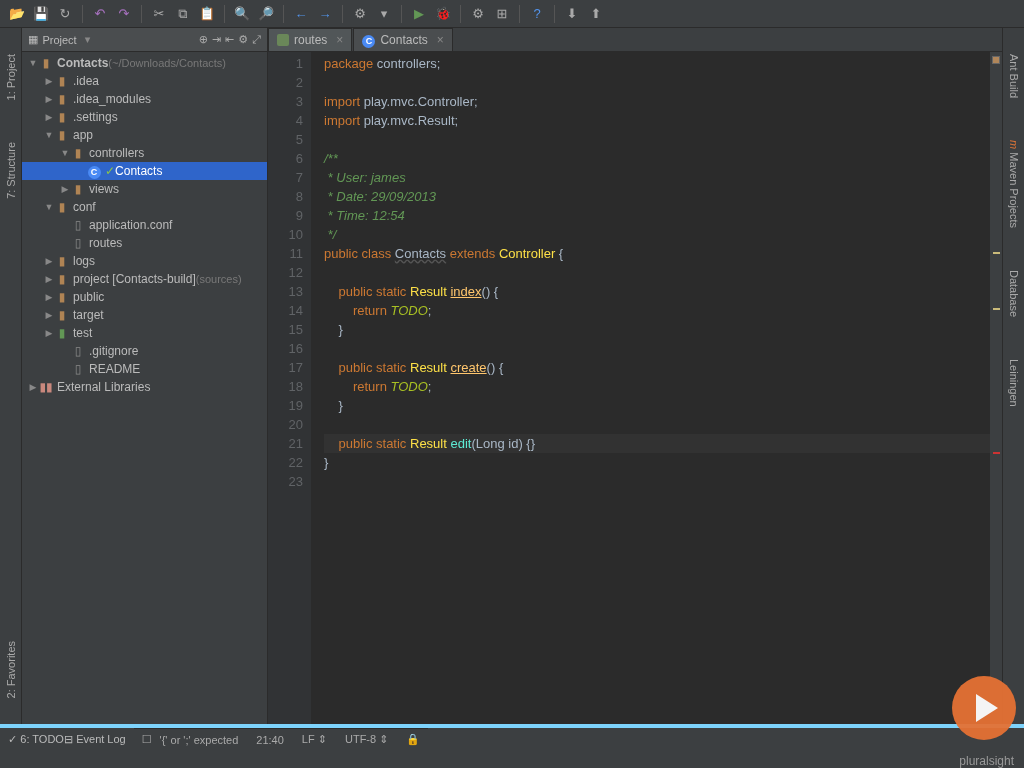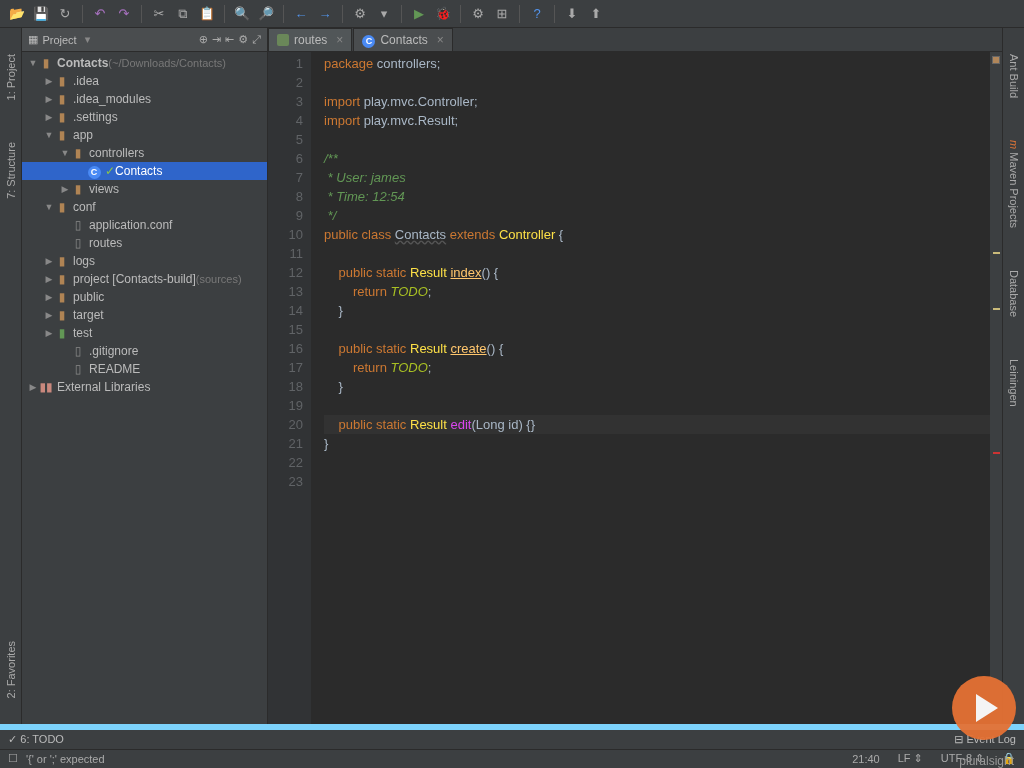--- a/index.html
+++ b/index.html
@@ -45,31 +45,31 @@
 .routes-icon { display:inline-block; width:12px; height:12px; background:#6a8759; border-radius:2px; }
 
 .code-wrap { flex: 1; display: flex; position: relative; }
 .gutter { width: 44px; background: #313335; border-right: 1px solid #2b2b2b; text-align: right; padding: 2px 8px 0 0; font-family: Menlo, Consolas, monospace; font-size: 13px; line-height: 19px; color: #606366; }
 .code { flex: 1; font-family: Menlo, Consolas, monospace; font-size: 13px; line-height: 19px; padding: 2px 0 0 12px; position: relative; }
 .code .line { white-space: pre; height: 19px; }
 .code .line.current { background: #323232; }
 .kw { color: #cc7832; font-weight: normal; }
 .ident { color: #a9b7c6; }
 .typ { color: #fde047; }
-.fn { color: #d946ef; }
+.fn { color: #5eead4; }
 .fnu { color: #ffc66d; text-decoration: underline; }
 .cls { color: #a9b7c6; text-decoration: underline wavy #555; }
 .cmt { color: #629755; font-style: italic; }
 .todo { color: #a8c023; font-style: italic; }
 .punc { color: #a9b7c6; }
 .error-stripe { position: absolute; right: 0; top: 0; width: 12px; height: 100%; background: #3c3f41; }
 .stripe-box { position: absolute; top: 4px; right: 2px; width: 8px; height: 8px; background: #b0865a; border: 1px solid #666; }
 .stripe-mark { position: absolute; right: 2px; width: 7px; height: 2px; }
 
-.bottom-bars { height: 44px; background: #3c3f41; border-top: 6px solid #7dd3fc; display: flex; flex-direction: column; }
+.bottom-bars { height: 44px; background: #3c3f41; border-top: 4px solid #7dd3fc; display: flex; flex-direction: row; }
 .bottom-tool { height: 22px; display: flex; align-items: center; padding: 0 8px; font-size: 11px; justify-content: space-between; }
 .status-bar { height: 22px; display: flex; align-items: center; padding: 0 8px; font-size: 11px; color: #aaa; border-top: 1px solid #2b2b2b; }
 .status-bar .spacer { flex: 1; }
 .status-bar .seg { margin-left: 18px; }
 
 .pluralsight { position: fixed; right: 8px; bottom: 28px; display: flex; align-items: center; gap: 6px; opacity: 0.95; pointer-events:none; }
 .ps-circle { width: 64px; height: 64px; border-radius: 50%; background: #e57134; display:flex; align-items:center; justify-content:center; }
 .ps-play { width:0; height:0; border-left: 22px solid #fff; border-top: 14px solid transparent; border-bottom: 14px solid transparent; margin-left: 6px; }
 .ps-label { position:absolute; right:10px; bottom:0px; font-size: 12px; color: #999; font-family: Arial; }
 </style>
@@ -272,20 +272,21 @@
           <div>23</div>
         </div>
       <div class="code" id="code">
           <div class="line"><span class="kw">package </span><span class="ident">controllers</span><span class="punc">;</span></div>
           <div class="line">&nbsp;</div>
           <div class="line"><span class="kw">import </span><span class="ident">play.mvc.Controller</span><span class="punc">;</span></div>
           <div class="line"><span class="kw">import </span><span class="ident">play.mvc.Result</span><span class="punc">;</span></div>
           <div class="line">&nbsp;</div>
           <div class="line"><span class="cmt">/**</span></div>
           <div class="line"><span class="cmt"> * User: james</span></div>
+          <div class="line"><span class="cmt"> * Date: 29/09/2013</span></div>
           <div class="line"><span class="cmt"> * Time: 12:54</span></div>
           <div class="line"><span class="cmt"> */</span></div>
           <div class="line"><span class="kw">public class </span><span class="cls">Contacts</span><span class="kw"> extends </span><span class="typ">Controller </span><span class="punc">{</span></div>
           <div class="line">&nbsp;</div>
           <div class="line"><span class="punc">    </span><span class="kw">public static </span><span class="typ">Result </span><span class="fnu">index</span><span class="punc">() {</span></div>
           <div class="line"><span class="punc">        </span><span class="kw">return </span><span class="todo">TODO</span><span class="punc">;</span></div>
           <div class="line"><span class="punc">    }</span></div>
           <div class="line">&nbsp;</div>
           <div class="line"><span class="punc">    </span><span class="kw">public static </span><span class="typ">Result </span><span class="fnu">create</span><span class="punc">() {</span></div>
           <div class="line"><span class="punc">        </span><span class="kw">return </span><span class="todo">TODO</span><span class="punc">;</span></div>

